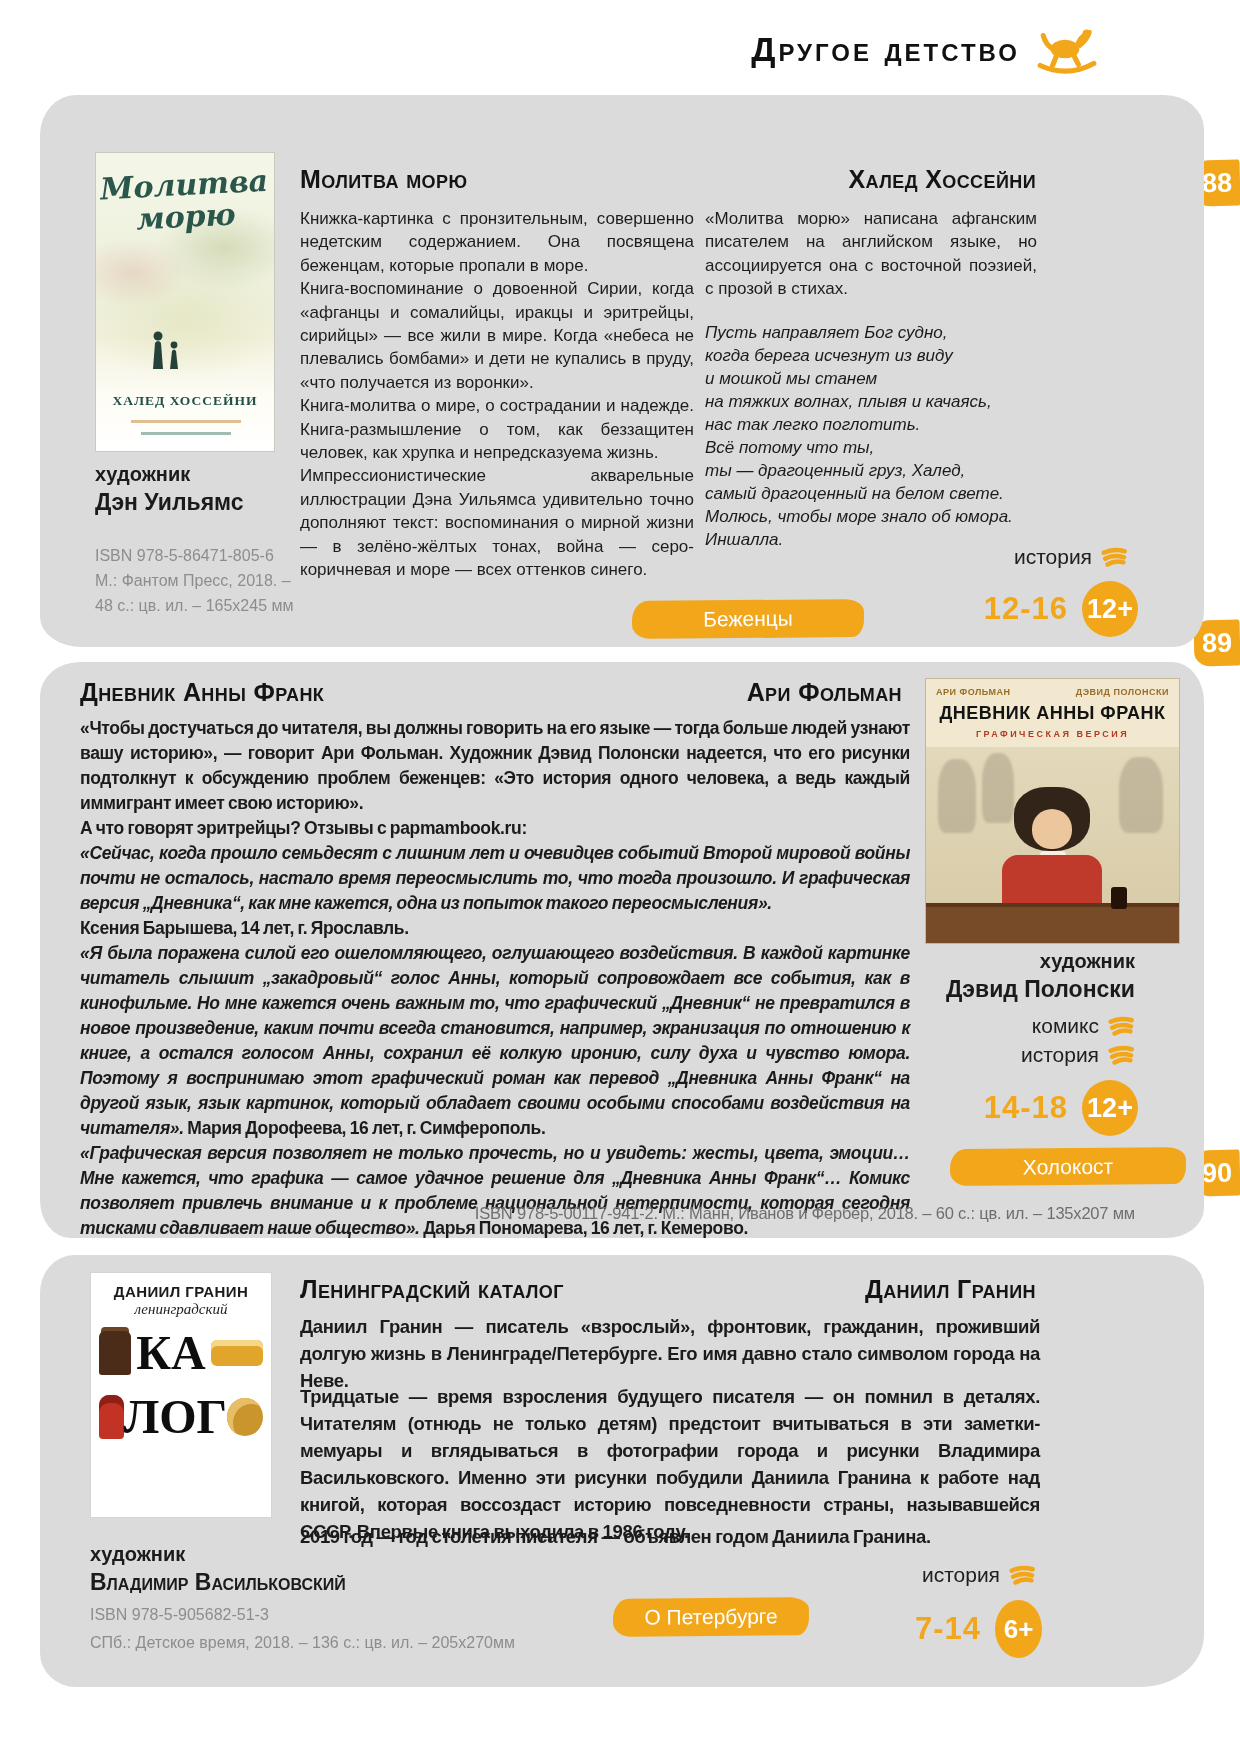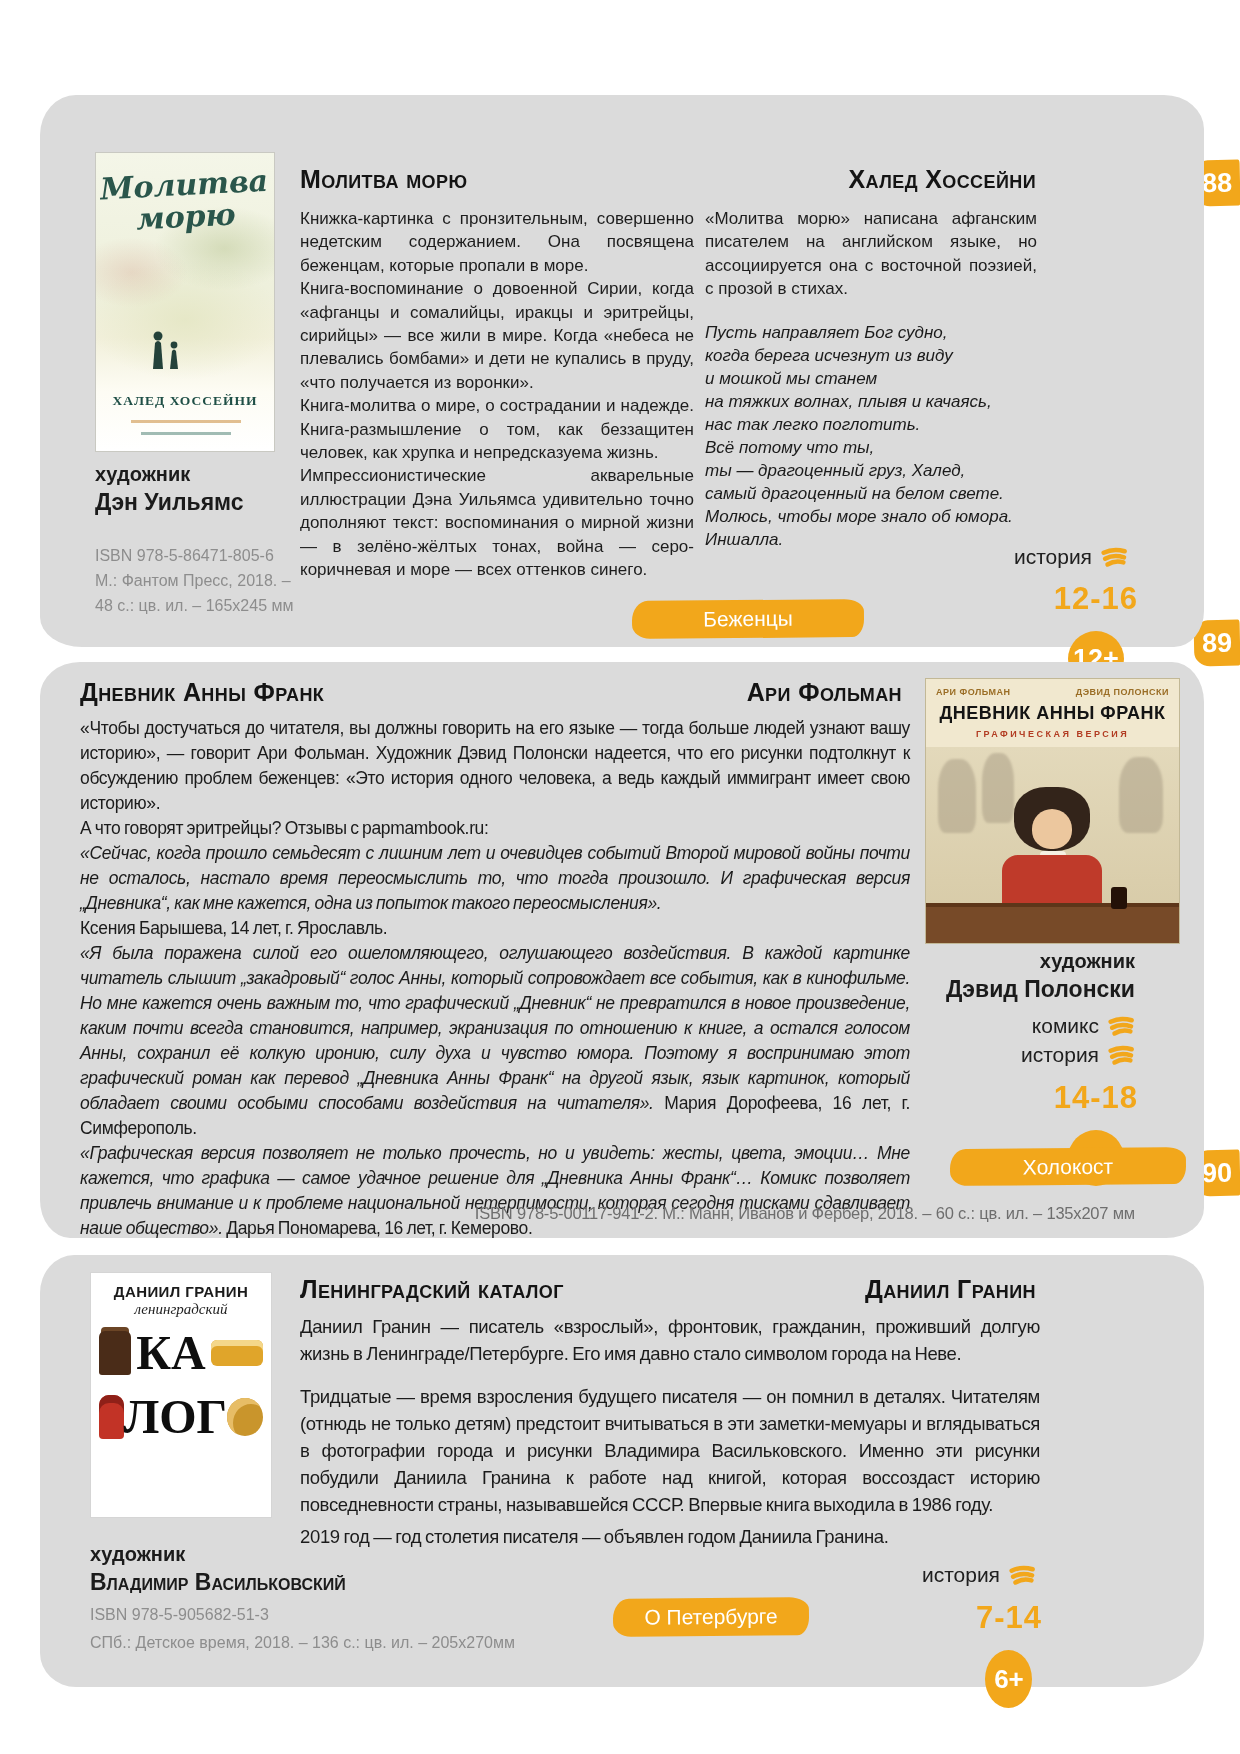--- a/index.html
+++ b/index.html
@@ -19,29 +19,29 @@
 
   
   .card{ position:absolute; left:40px; width:1164px; background:var(--cardbg); }
   .c1{ top:95px;  height:552px; border-radius:36px 40px 30px 42px / 40px 34px 36px 30px; }
   .c2{ top:662px; height:576px; border-radius:40px 32px 38px 30px / 34px 40px 30px 38px; }
   .c3{ top:1255px;height:432px; border-radius:34px 38px 64px 36px / 38px 32px 52px 34px; }
   .card > *{ position:absolute; }
 
   .h-title{ font-weight:bold; font-variant:small-caps; font-size:25px; letter-spacing:.4px; color:#141414; white-space:nowrap; }
   .body-txt{ font-size:17px; line-height:23.4px; text-align:justify; color:#1d1d1d; }
-  .cond{ letter-spacing:-0.35px; word-spacing:-1px; }
+  .cond{ letter-spacing:-0.35px; word-spacing:-1px;font-weight:bold; }
   .it{ font-style:italic; }
   .alabel{ font-weight:bold; font-size:20px; }
   .aname{ font-weight:bold; font-size:23px; margin-top:3px; }
   .sc{ font-variant:small-caps; }
   .isbn{ color:var(--gray); font-size:16px; line-height:25px; }
 
   .tagrow{ display:flex; align-items:center; gap:9px; font-size:21px; color:#202020; }
-  .agerow{ display:flex; align-items:center; gap:14px;flex-direction:column; }
+  .agerow{ display:flex; align-items:center; gap:14px; }
   .range{ color:var(--accent); font-weight:bold; font-size:31px; letter-spacing:1px; }
   .badge{ background:var(--accent); color:#fff; font-weight:bold; display:flex; align-items:center; justify-content:center; }
   .badge.round{ width:56px; height:56px; border-radius:50%; font-size:27px; }
   .badge.oval{ width:47px; height:58px; border-radius:50%; font-size:26px; }
   .banner{ background:var(--accent); color:#fff; display:flex; align-items:center; justify-content:center;
            font-size:21px; border-radius:16px 20px 12px 18px / 20px 12px 18px 14px; transform:rotate(-.5deg); }
 
   
   .c1-cover{ left:55px; top:57px; width:180px; height:300px; }
   .c1-artist{ left:55px; top:368px; }
@@ -134,20 +134,34 @@
   .o-lantern{ width:26px; height:44px; background:#c23326; border-radius:10px 10px 4px 4px; box-shadow:inset 0 8px 0 #8f2018; }
   .o-gram{ width:38px; height:38px; background:#c9952c; border-radius:50%; box-shadow:inset 6px 6px 0 #e7bd66; }
 
   .scrib{ width:27px; height:20px; transform:rotate(-4deg); }
 </style>
 </head>
 <body>
 
 <div class="page">
 
+  <div class="logo">
+    <span class="logo-text">Другое детство</span>
+    <svg class="horse" viewBox="0 0 64 52">
+      <g fill="none" stroke="#F2A71B" stroke-width="5" stroke-linecap="round">
+        <path d="M6 42 Q32 54 58 40"></path>
+        <path d="M22 32 L18 42"></path>
+          <path d="M38 31 L43 41"></path>
+        <path d="M18 26 Q11 21 9 13"></path>
+      </g>
+      <ellipse cx="30" cy="26" rx="14" ry="9" fill="#F2A71B"></ellipse>
+      <path d="M39 24 Q42 12 52 8 Q58 6 55 13 Q52 20 45 25 Z" fill="#F2A71B"></path>
+      <circle cx="51" cy="11" r="4" fill="#F2A71B"></circle>
+    </svg>
+  </div>
 
   <div class="tab" style="top:160px">
       <span>88</span>
     </div>
   <div class="tab" style="top:620px">
       <span>89</span>
     </div>
   <div class="tab" style="top:1150px">
       <span>90</span>
     </div>

